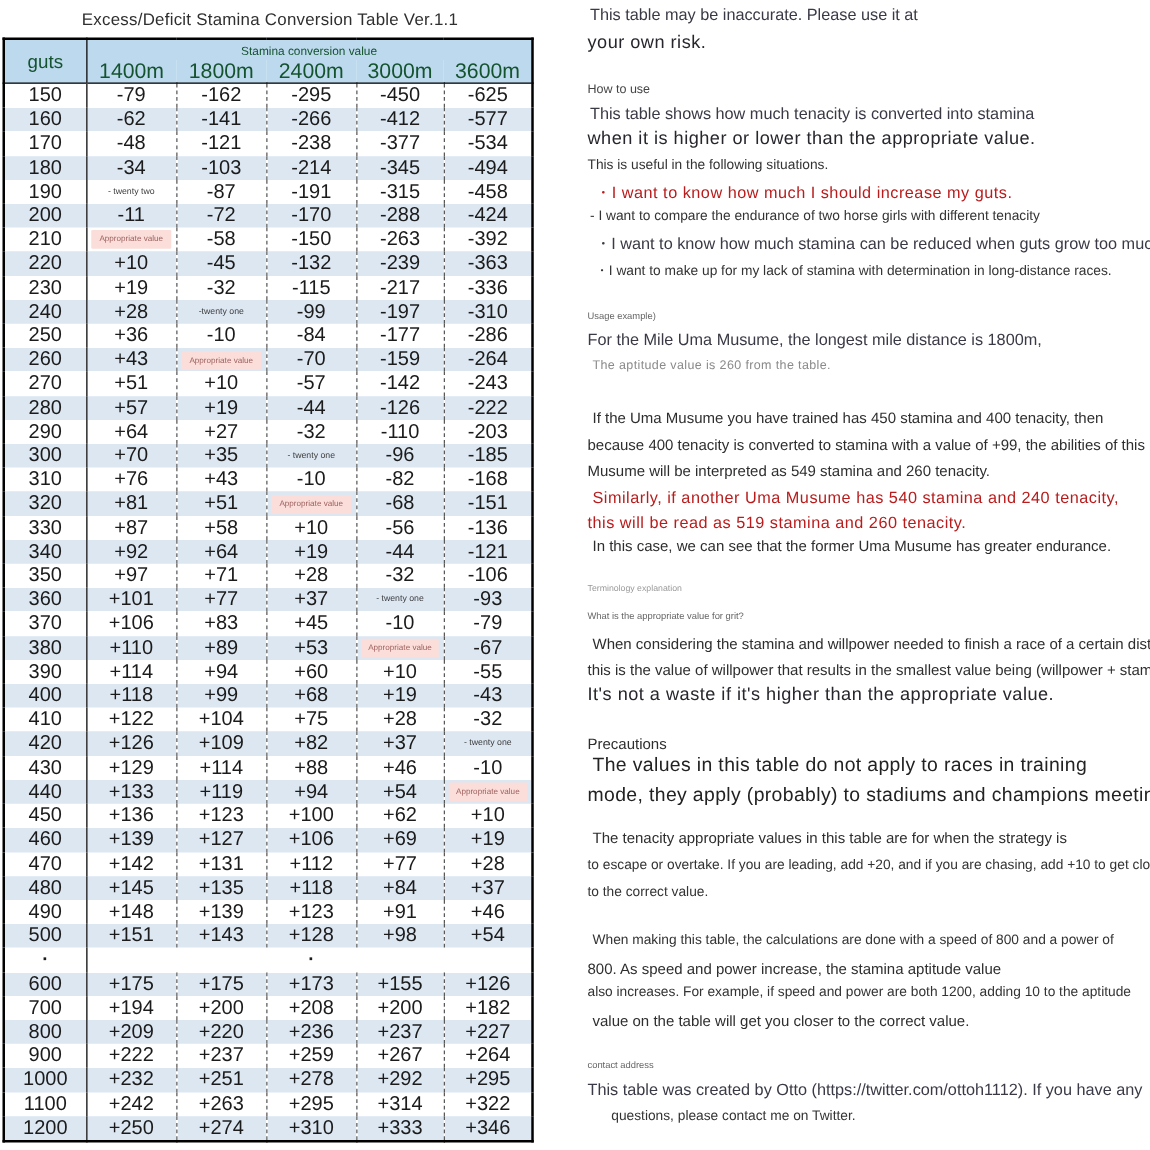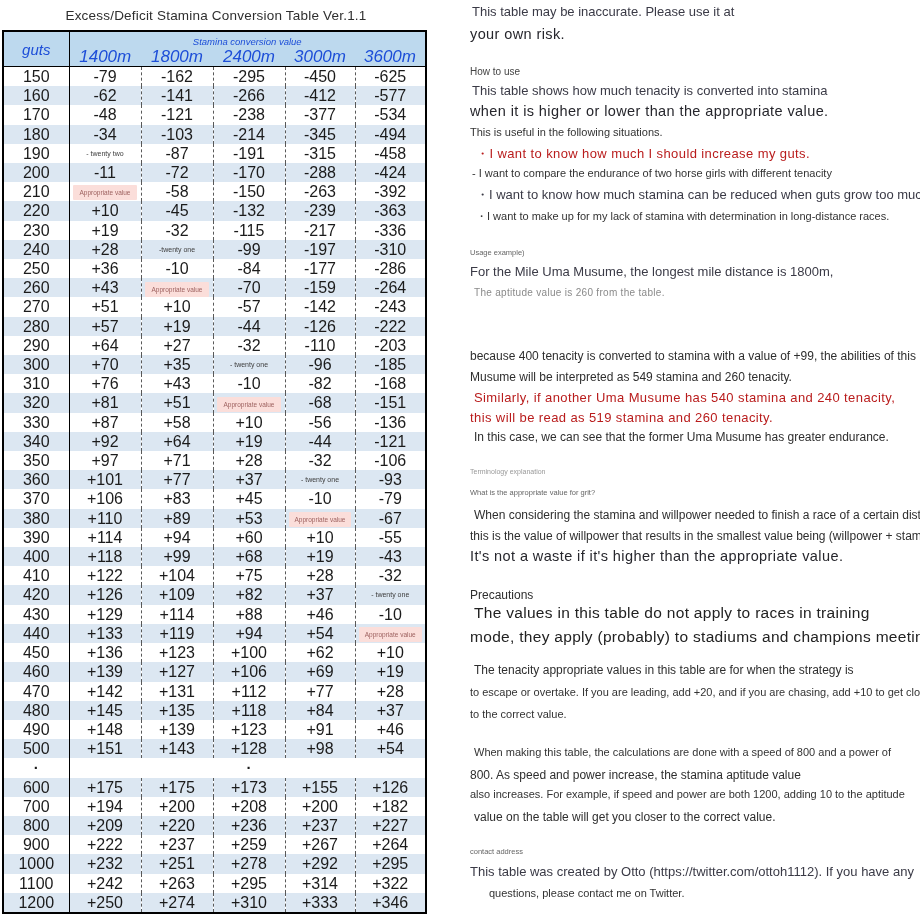--- a/index.html
+++ b/index.html
@@ -16,21 +16,21 @@
   table.stamina{
     border-collapse:collapse;table-layout:fixed;margin:7px 0 0 2px;
     border:2px solid #000;
   }
   table.stamina col.c-guts{width:66px;}
   table.stamina col.c-d1{width:72px;}
   table.stamina col.c-d2{width:72px;}
   table.stamina col.c-d3{width:72px;}
   table.stamina col.c-d4{width:70px;}
   table.stamina col.c-d5{width:71px;}
-  thead th{background:var(--header-bg);font-weight:normal;color:#1d4ed8;padding:0;font-style:italic;}
+  thead th{background:var(--header-bg);font-weight:normal;color:#14532d;padding:0;}
   thead{border-bottom:1.5px solid #000;}
   th.guts-h{font-size:15px;border-right:1.5px solid #000;}
   th.span-h{font-size:9.5px;height:14px;vertical-align:middle;padding-top:2px;}
   tr.dist-row th{font-size:17px;height:18px;line-height:18px;}
   tbody td{
     text-align:center;font-size:16px;height:19.2px;line-height:19.2px;
     padding:0;color:#1b1b1b;white-space:nowrap;overflow:hidden;
   }
   tbody td.guts-cell{border-right:1.5px solid #000;margin-left:20px;}
   tbody td:nth-child(n+3){border-left:1px dashed #595959;}
@@ -447,20 +447,21 @@
     <div class="note md" style="top: 83px; left: 2px;">This table shows how much tenacity is converted into stamina</div>
     <div class="note lg" style="top: 103px;">when it is higher or lower than the appropriate value.</div>
     <div class="note sm" style="top: 126px;">This is useful in the following situations.</div>
     <div class="note md2" style="top: 145px; left: 6px;">・I want to know how much I should increase my guts.</div>
     <div class="note sm" style="top: 167px; left: 2px;">- I want to compare the endurance of two horse girls with different tenacity</div>
     <div class="note md" style="top: 186px; left: 6px;">・I want to know how much stamina can be reduced when guts grow too much.</div>
     <div class="note sm" style="top: 209px; left: 6px;">・I want to make up for my lack of stamina with determination in long-distance races.</div>
     <div class="note xxs" style="top: 248px;">Usage example)</div>
     <div class="note md" style="top: 264px;">For the Mile Uma Musume, the longest mile distance is 1800m,</div>
     <div class="note xs-light" style="top: 287px; left: 4px;">The aptitude value is 260 from the table.</div>
+    <div class="note sm2" style="top: 327px; left: 4px;">If the Uma Musume you have trained has 450 stamina and 400 tenacity, then</div>
     <div class="note sm2" style="top: 349px;">because 400 tenacity is converted to stamina with a value of +99, the abilities of this Uma</div>
     <div class="note sm2" style="top: 370px;">Musume will be interpreted as 549 stamina and 260 tenacity.</div>
     <div class="note md2" style="top: 390px; left: 4px;">Similarly, if another Uma Musume has 540 stamina and 240 tenacity,</div>
     <div class="note md2" style="top: 410px;">this will be read as 519 stamina and 260 tenacity.</div>
     <div class="note sm2" style="top: 430px; left: 4px;">In this case, we can see that the former Uma Musume has greater endurance.</div>
     <div class="note xxs-light" style="top: 468px;">Terminology explanation</div>
     <div class="note xxs" style="top: 488px;">What is the appropriate value for grit?</div>
     <div class="note sm2" style="top: 508px; left: 4px;">When considering the stamina and willpower needed to finish a race of a certain distance,</div>
     <div class="note sm2" style="top: 529px;">this is the value of willpower that results in the smallest value being (willpower + stamina).</div>
     <div class="note lg" style="top: 548px;">It's not a waste if it's higher than the appropriate value.</div>

